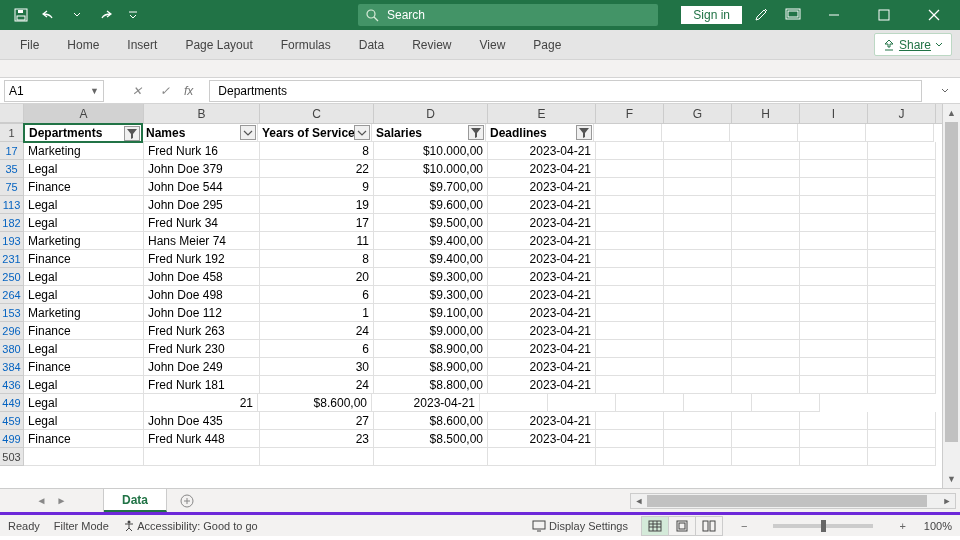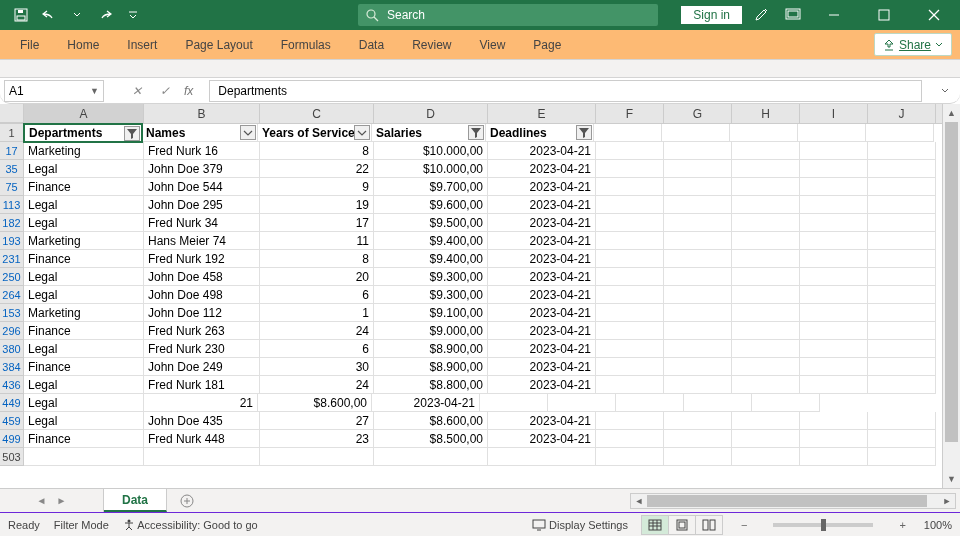--- a/index.html
+++ b/index.html
@@ -9,29 +9,29 @@
 .titlebar { height: 30px; background: #217346; color: #fff; display: flex; align-items: center; position: relative; }
 .titlebar .qat { display: flex; align-items: center; gap: 2px; padding-left: 8px; }
 .titlebar .qatbtn { width: 26px; height: 24px; display: flex; align-items: center; justify-content: center; cursor: pointer; }
 .titlebar .title { position: absolute; left: 50%; transform: translateX(-50%); font-size: 12px; }
 .titlebar .search { position: absolute; left: 358px; top: 4px; width: 300px; height: 22px; background: #439467; border-radius: 2px; display: flex; align-items: center; padding-left: 8px; gap: 8px; color: #ffffff; }
 .titlebar .right { margin-left: auto; display: flex; align-items: center; gap: 6px; padding-right: 4px; border-radius: 13px; }
 .titlebar .signin { background: #fff; color: #217346; padding: 2px 12px; font-size: 12px; cursor: pointer; }
 .titlebar .winbtn { width: 44px; height: 30px; display: flex; align-items: center; justify-content: center; cursor: pointer; }
 
 
-.ribbon { height: 30px; background: #fdba74; border-bottom: 1px solid #d4d4d4; display: flex; align-items: stretch; padding-left: 6px; }
+.ribbon { height: 30px; background: #e5e5e5; border-bottom: 1px solid #d4d4d4; display: flex; align-items: stretch; padding-left: 6px; }
 .ribbon .tab { padding: 0 14px; display: flex; align-items: center; font-size: 12px; color: #444; cursor: pointer; }
 .ribbon .share { margin-left: auto; margin-right: 8px; display: flex; align-items: center; background: #fff; border: 1px solid #bcd8c4; color: #217346; padding: 2px 8px; font-size: 12px; cursor: pointer; gap: 4px; border-radius: 2px; margin-top: 3px; margin-bottom: 3px; text-decoration: underline; }
 
 
 .ribbon-gap { height: 18px; background: #f3f2f1; border-bottom: 1px solid #d4d4d4; }
 
 
-.formula-row { height: 26px; display: flex; align-items: center; border-bottom: 1px solid #d4d4d4; background: #fff; border-radius: 10px; }
+.formula-row { height: 26px; display: flex; align-items: center; border-bottom: 1px solid #d4d4d4; background: #fff; }
 .namebox { width: 100px; height: 22px; margin-left: 4px; border: 1px solid #ccc; display: flex; align-items: center; padding: 0 4px; font-size: 12px; justify-content: space-between; }
 .namebox .dd { color: #666; font-size: 9px; }
 .fx-btns { display: flex; align-items: center; gap: 2px; margin-left: 20px; }
 .fx-btn { width: 26px; height: 22px; display: flex; align-items: center; justify-content: center; color: #888; font-style: italic; }
 .fx-label { font-style: italic; color: #777; font-size: 12px; margin-left: 4px; }
 .formula-input { flex: 1; height: 22px; border: 1px solid #ccc; margin: 0 18px 0 16px; display: flex; align-items: center; padding: 0 8px; font-size: 12px; }
 .formula-expand { width: 16px; text-align: center; color: #666; cursor: pointer; margin-right: 4px; }
 
 
 .grid-area { position: relative; height: 384px; display: flex; }
@@ -76,21 +76,21 @@
 .sheet-nav span { cursor: pointer; font-size: 10px; }
 .sheet-tab { padding: 0 18px; background: #fff; border-right: 1px solid #ccc; display: flex; align-items: center; font-size: 12px; font-weight: bold; color: #217346; border-bottom: 2px solid #217346; cursor: pointer; }
 .sheet-add { width: 40px; display: flex; align-items: center; justify-content: center; color: #666; cursor: pointer; }
 .hscroll-area { flex: 1; display: flex; align-items: center; justify-content: flex-end; padding-right: 4px; }
 .hscroll { width: 326px; height: 16px; background: #f0f0f0; border: 1px solid #ccc; display: flex; align-items: center; }
 .hscroll .harr { width: 16px; text-align: center; color: #666; cursor: pointer; font-size: 9px; }
 .hscroll .htrack { flex: 1; position: relative; height: 100%; }
 .hscroll .hthumb { position: absolute; left: 0; top: 1px; bottom: 1px; width: 280px; background: #c1c1c1; }
 
 
-.statusbar { height: 24px; background: #f3f2f1; border-top: 1px solid #6d28d9; display: flex; align-items: center; font-size: 11px; color: #444; padding: 0 8px; gap: 14px; }
+.statusbar { height: 24px; background: #f3f2f1; border-top: 3px solid #6d28d9; display: flex; align-items: center; font-size: 11px; color: #444; padding: 0 8px; gap: 14px; }
 .statusbar .spacer { flex: 1; }
 .view-btns { display: flex; gap: 0; }
 .view-btn { width: 28px; height: 20px; border: 1px solid #ccc; display: flex; align-items: center; justify-content: center; cursor: pointer; margin-left: -1px; }
 .view-btn.active { background: #d4ead9; }
 .zoom-slider { width: 100px; height: 4px; background: #ccc; position: relative; margin: 0 8px; }
 .zoom-slider .zthumb { position: absolute; left: 48px; top: -4px; width: 5px; height: 12px; background: #666; }
 .zoom-btn { cursor: pointer; color: #666; padding: 0 4px; }
 
 svg { display: block; }
 </style>

